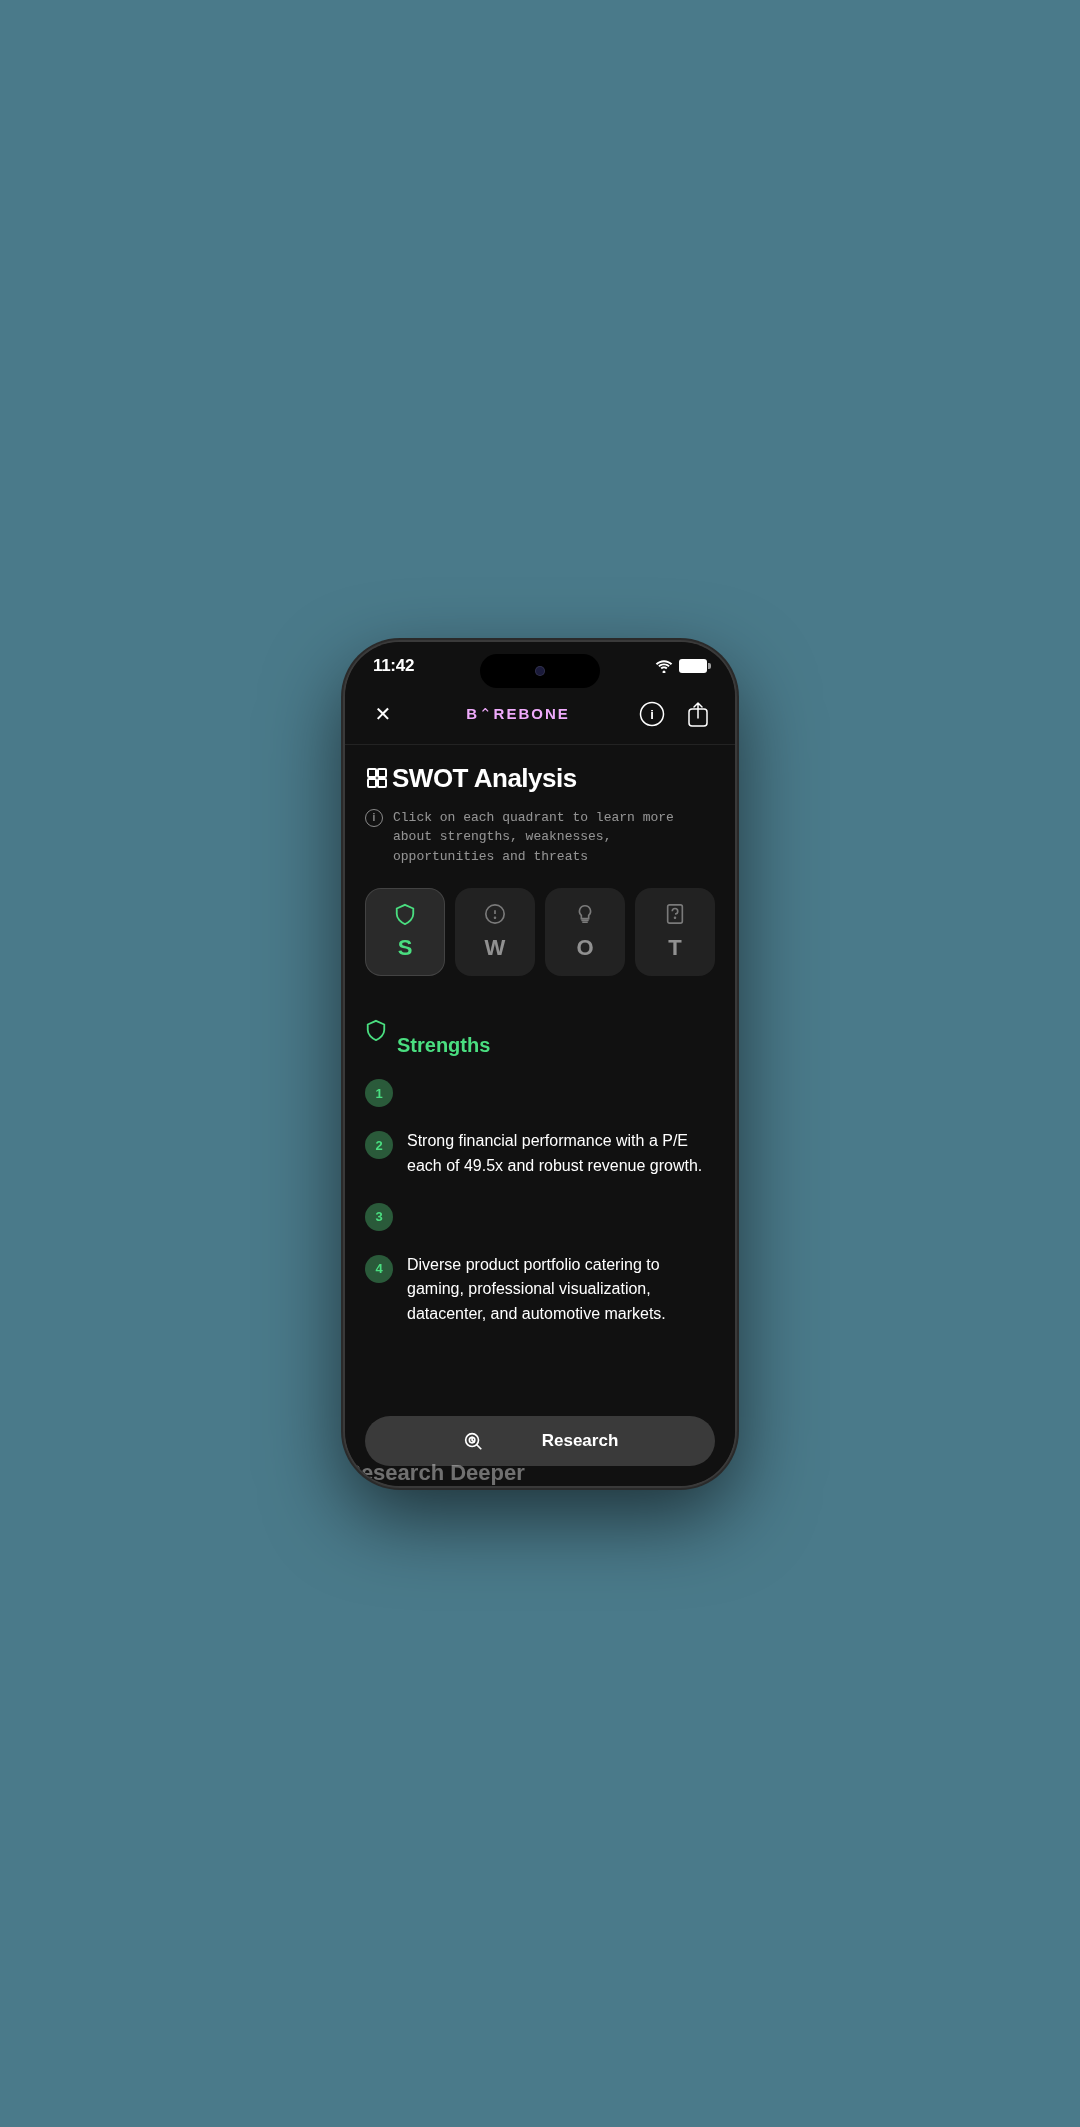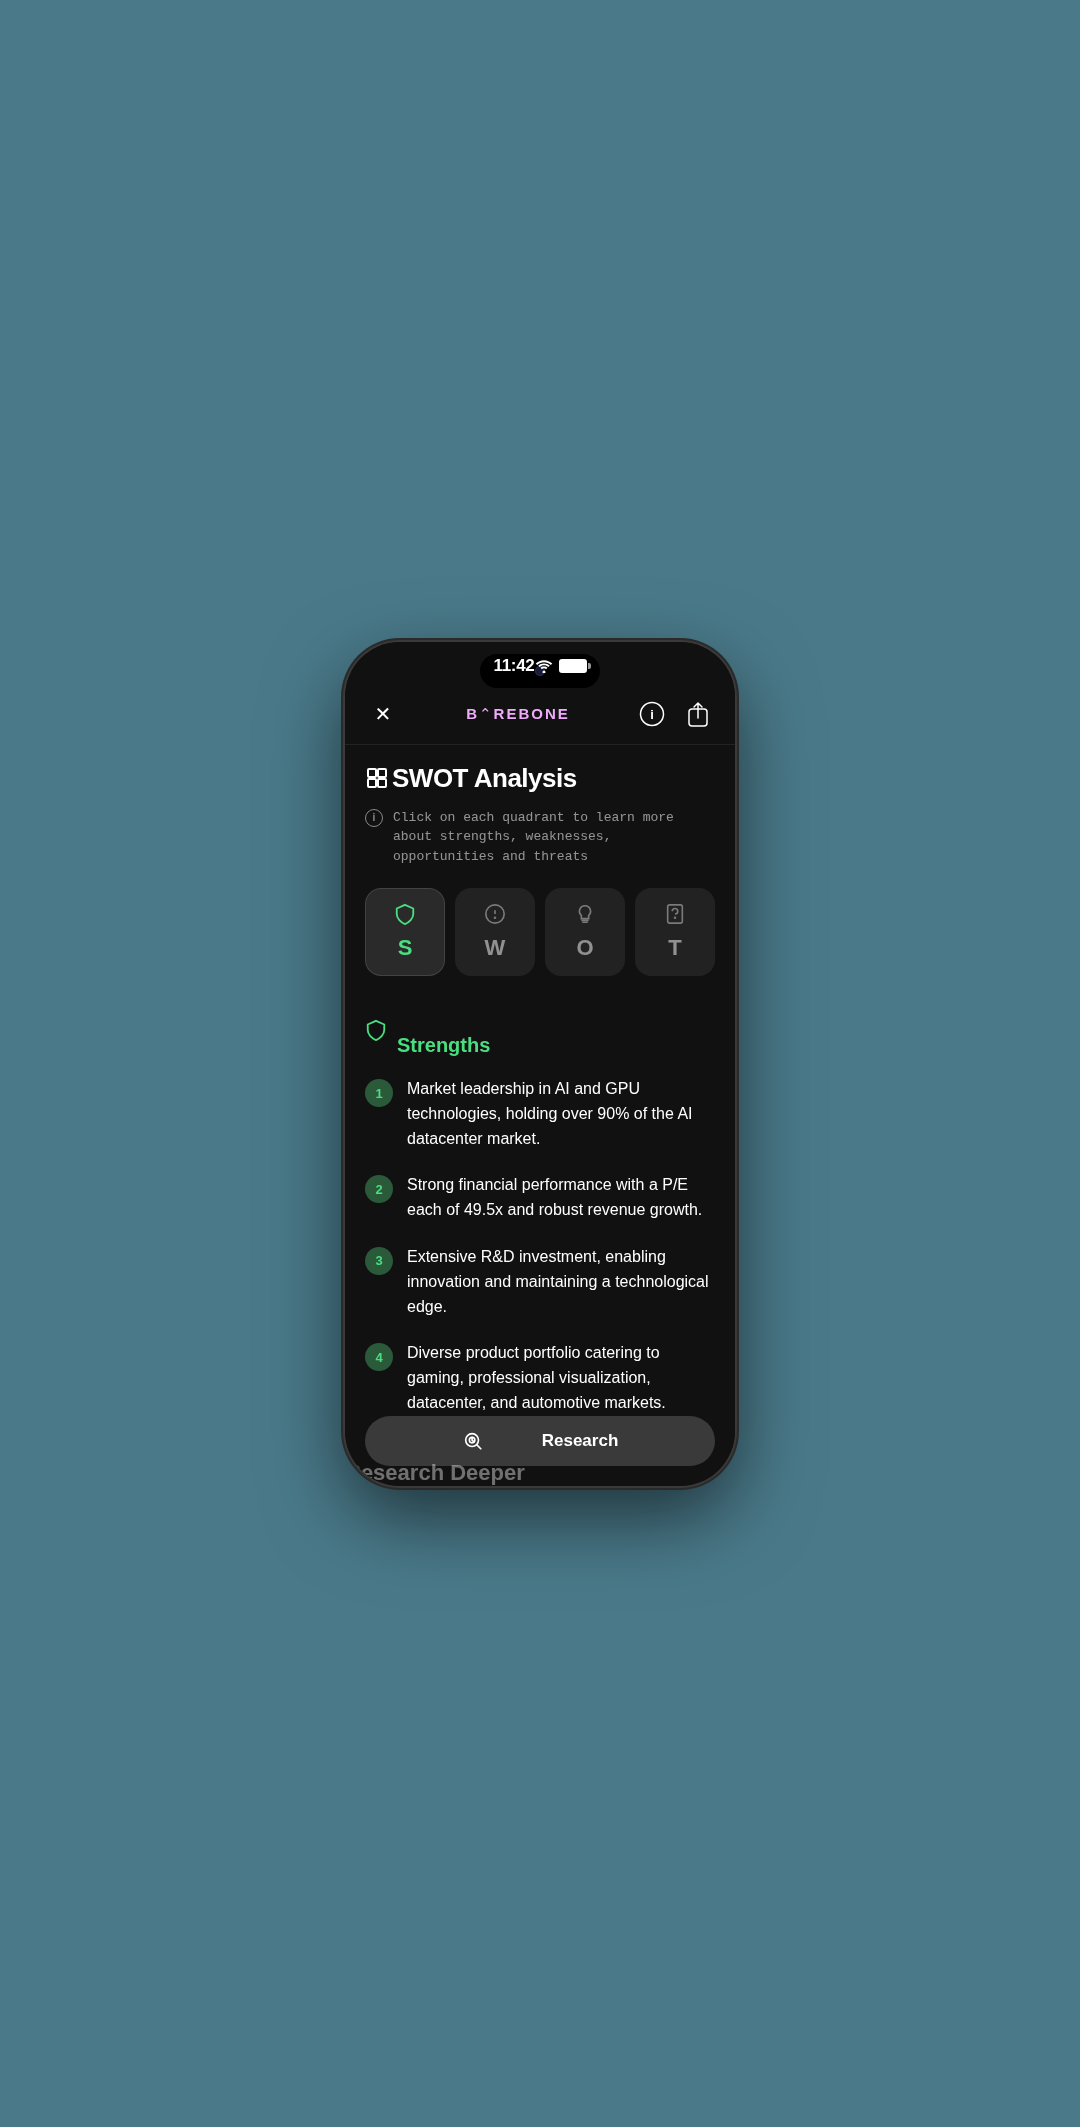--- a/index.html
+++ b/index.html
@@ -35,21 +35,21 @@
       height: 100%;
       background: #111111;
       border-radius: 53px;
       overflow: hidden;
       position: relative;
     }
 
     
     .status-bar {
       display: flex;
-      justify-content: center;
+      justify-content: space-between;
       align-items: center;
       padding: 14px 28px 8px 28px;
       position: relative;
     }
 
     .status-time {
       font-size: 17px;
       font-weight: 600;
       color: #ffffff;
       letter-spacing: -0.3px;
@@ -452,35 +452,33 @@
         <svg class="shield-svg" viewBox="0 0 24 24" fill="none" stroke="#4ade80" stroke-width="2">
           <path d="M12 2 L21 6 L21 12 C21 17 16.5 21.3 12 23 C7.5 21.3 3 17 3 12 L3 6 Z"></path>
         </svg>
         <span class="section-title">Strengths</span>
       </div>
 
       <div class="strength-item">
         <div class="item-number">
           <span class="item-number-text">1</span>
         </div>
-        <span class="item-text">Market leadership in AI and GPU technologies, holding over 90% of the AI datacenter market.</span>
       </div>
 
       <div class="strength-item">
         <div class="item-number">
           <span class="item-number-text">2</span>
         </div>
         <span class="item-text">Strong financial performance with a P/E each of 49.5x and robust revenue growth.</span>
       </div>
 
       <div class="strength-item">
         <div class="item-number">
           <span class="item-number-text">3</span>
         </div>
-        <span class="item-text">Extensive R&amp;D investment, enabling innovation and maintaining a technological edge.</span>
       </div>
 
       <div class="strength-item" style="margin-bottom: 80px;">
         <div class="item-number">
           <span class="item-number-text">4</span>
         </div>
         <span class="item-text">Diverse product portfolio catering to gaming, professional visualization, datacenter, and automotive markets.</span>
       </div>
 
     </div>

